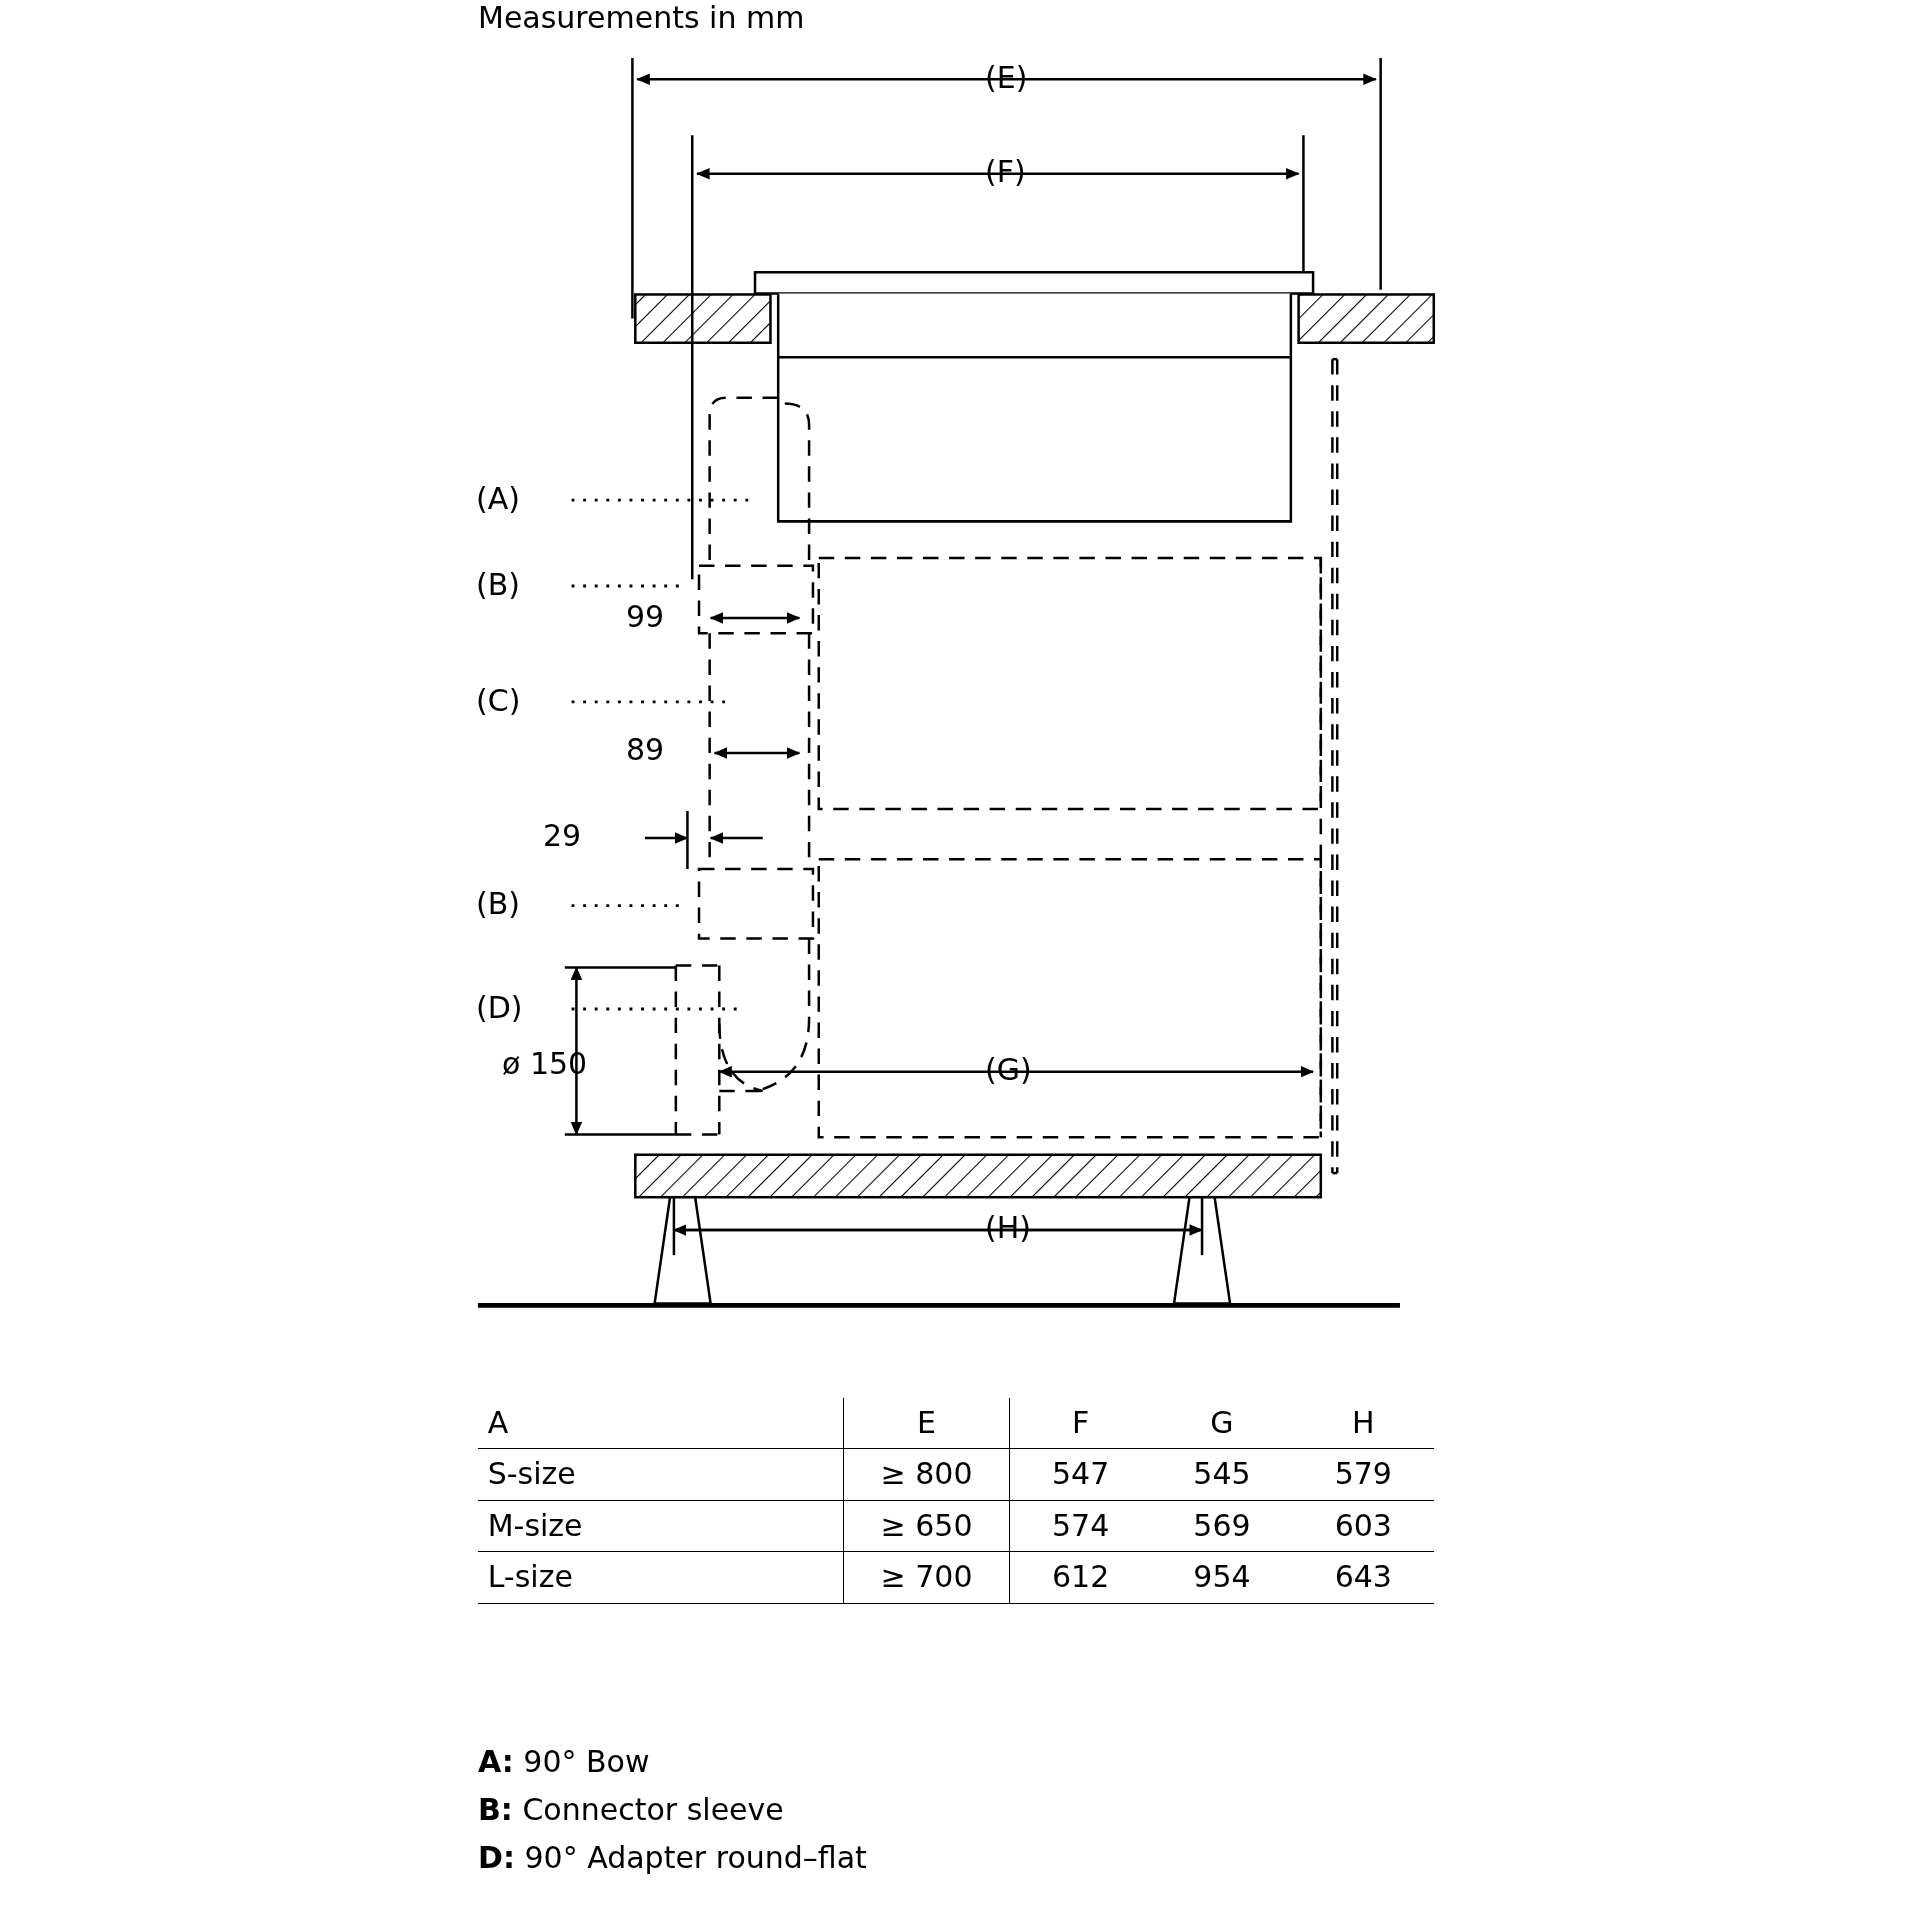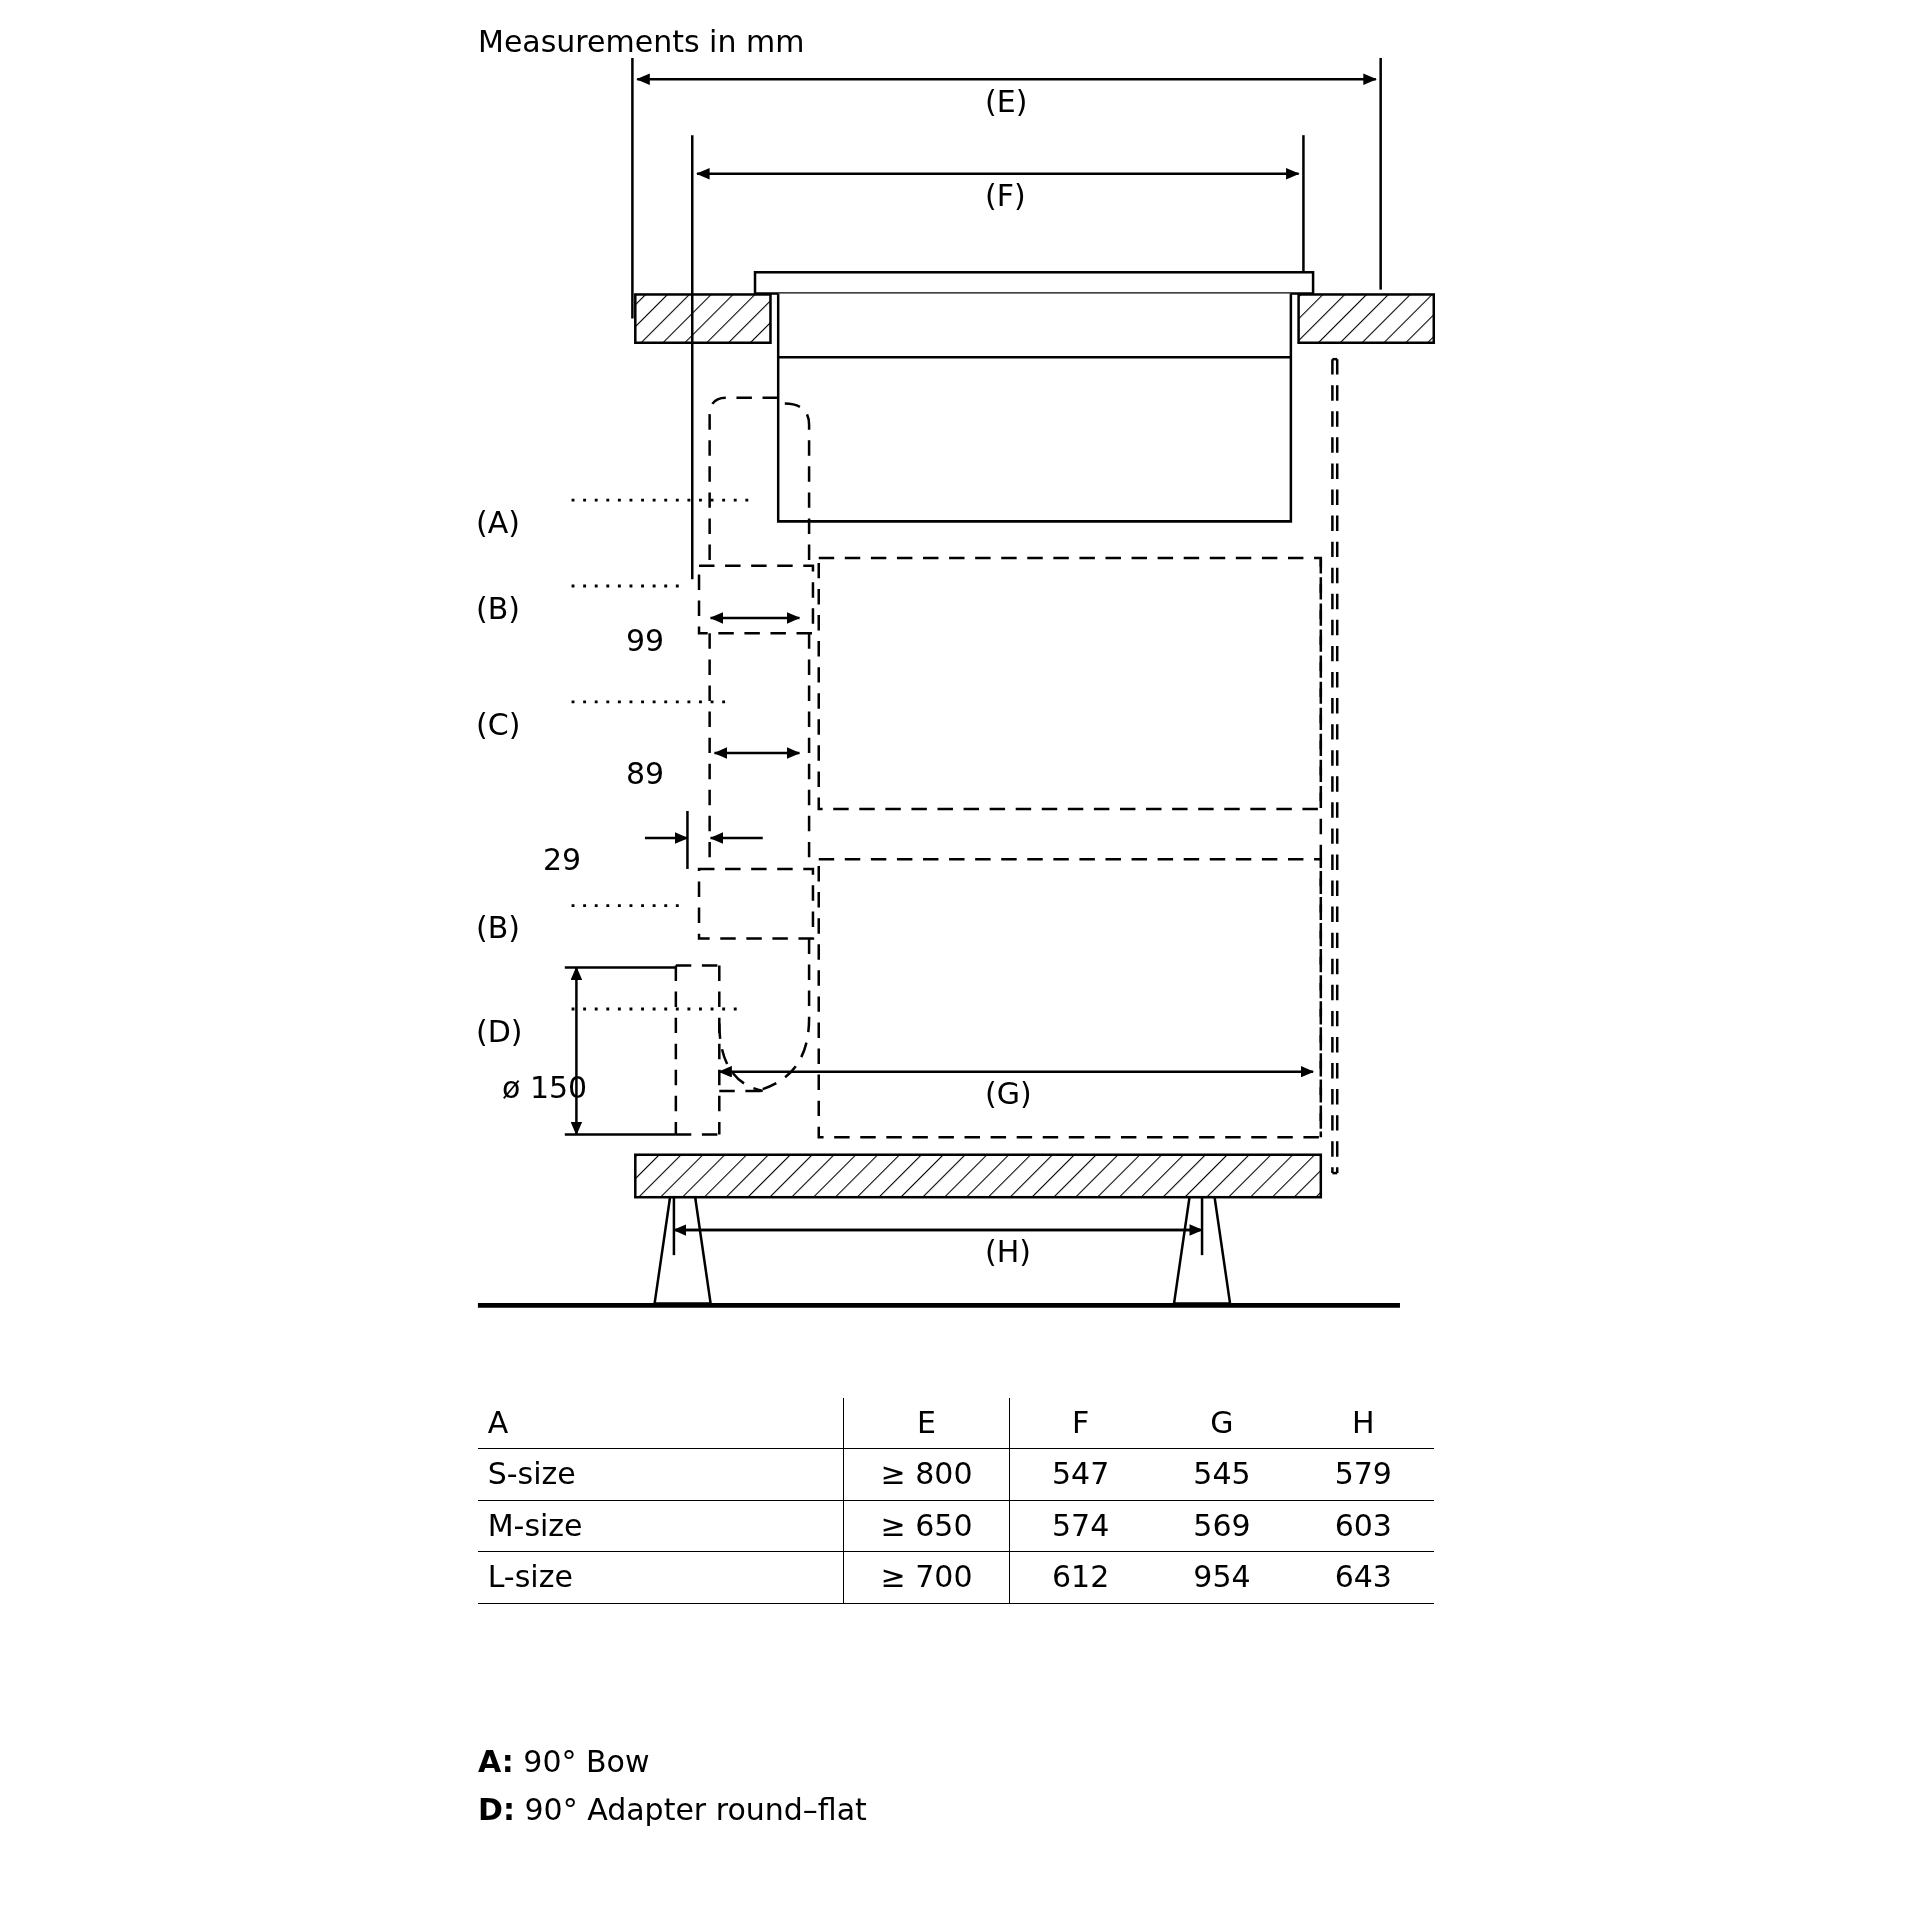--- a/index.html
+++ b/index.html
@@ -19,21 +19,20 @@
     position: absolute;
     left: 0; top: 0;
     width: 1931px;
     height: 1931px;
   }
   .lbl {
     position: absolute;
     font-family: "DejaVu Sans", "Liberation Sans", sans-serif;
     color: #000;
     white-space: nowrap;
-    margin-top: 24px;
   }
   .t-title { font-size: 30px; }
   .t-dim   { font-size: 30px; text-align: right; }
   .t-tag   { font-size: 30px; }
 
   
   #spec-table {
     position: absolute;
     left: 478px;
     top: 1398px;
@@ -240,17 +239,21 @@
     </tr>
   </tbody>
 </table>
 
 <div id="legend">
   <div>
     <span class="key">A:</span>
     <span>90° Bow</span>
   </div>
   <div>
+    <span class="key">B:</span>
+    <span>Connector sleeve</span>
+  </div>
+  <div>
     <span class="key">D:</span>
     <span>90° Adapter round–flat</span>
   </div>
 </div>
 
 
 </body></html>

